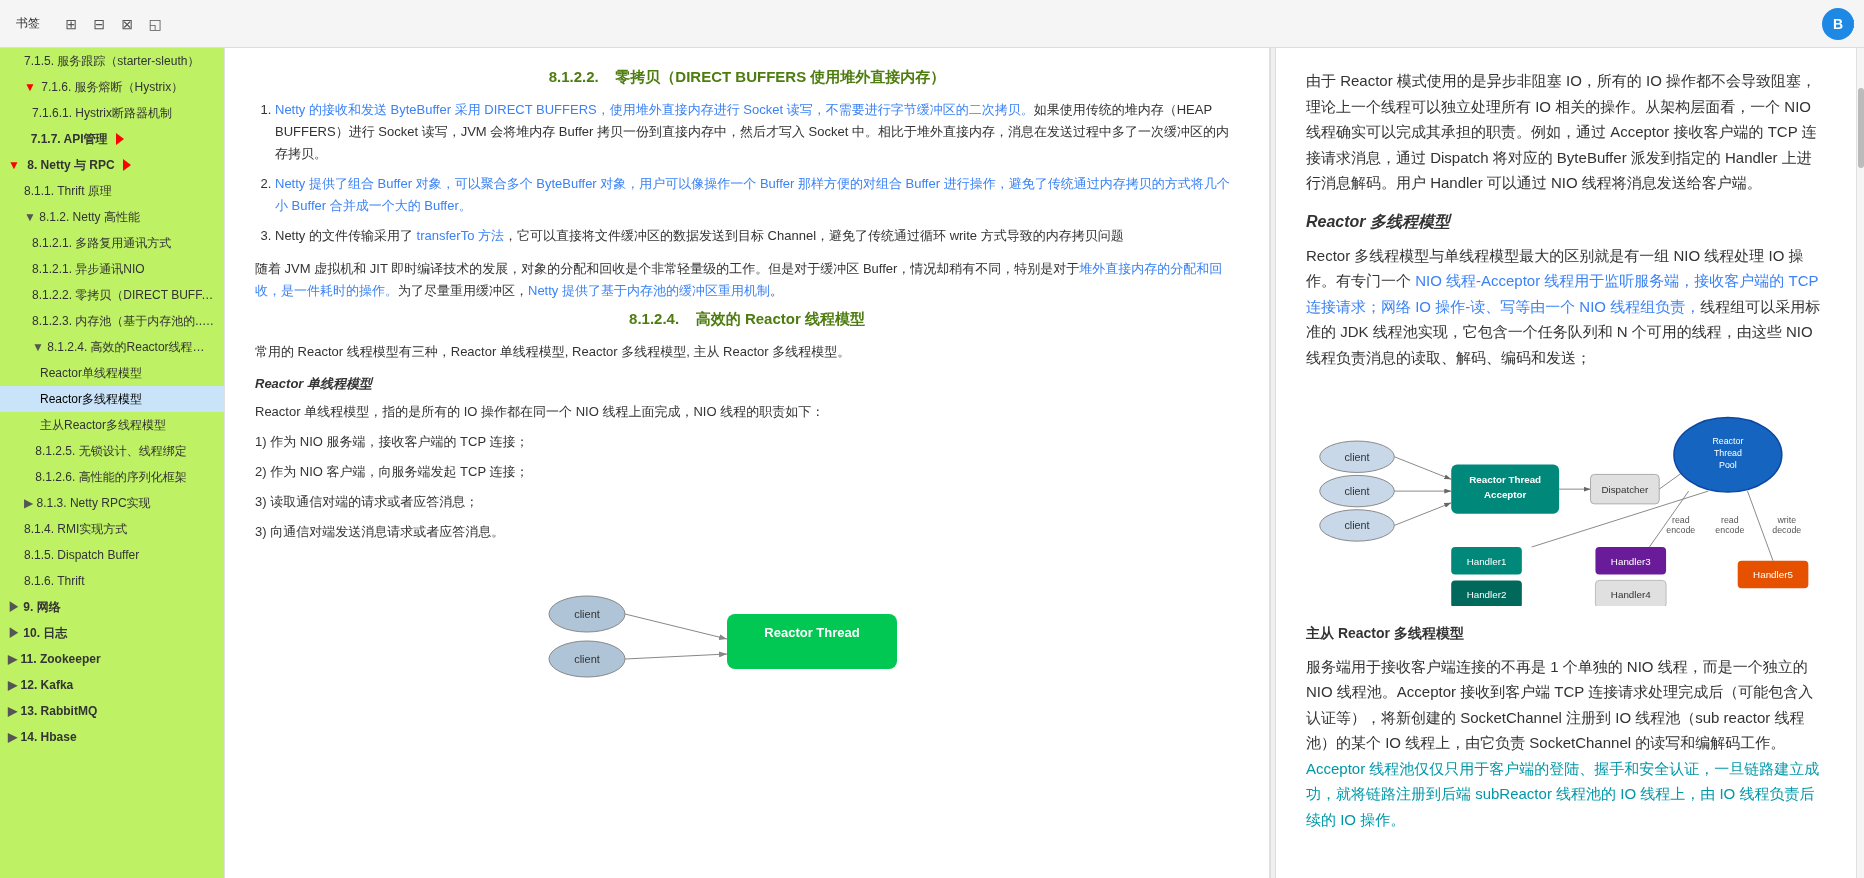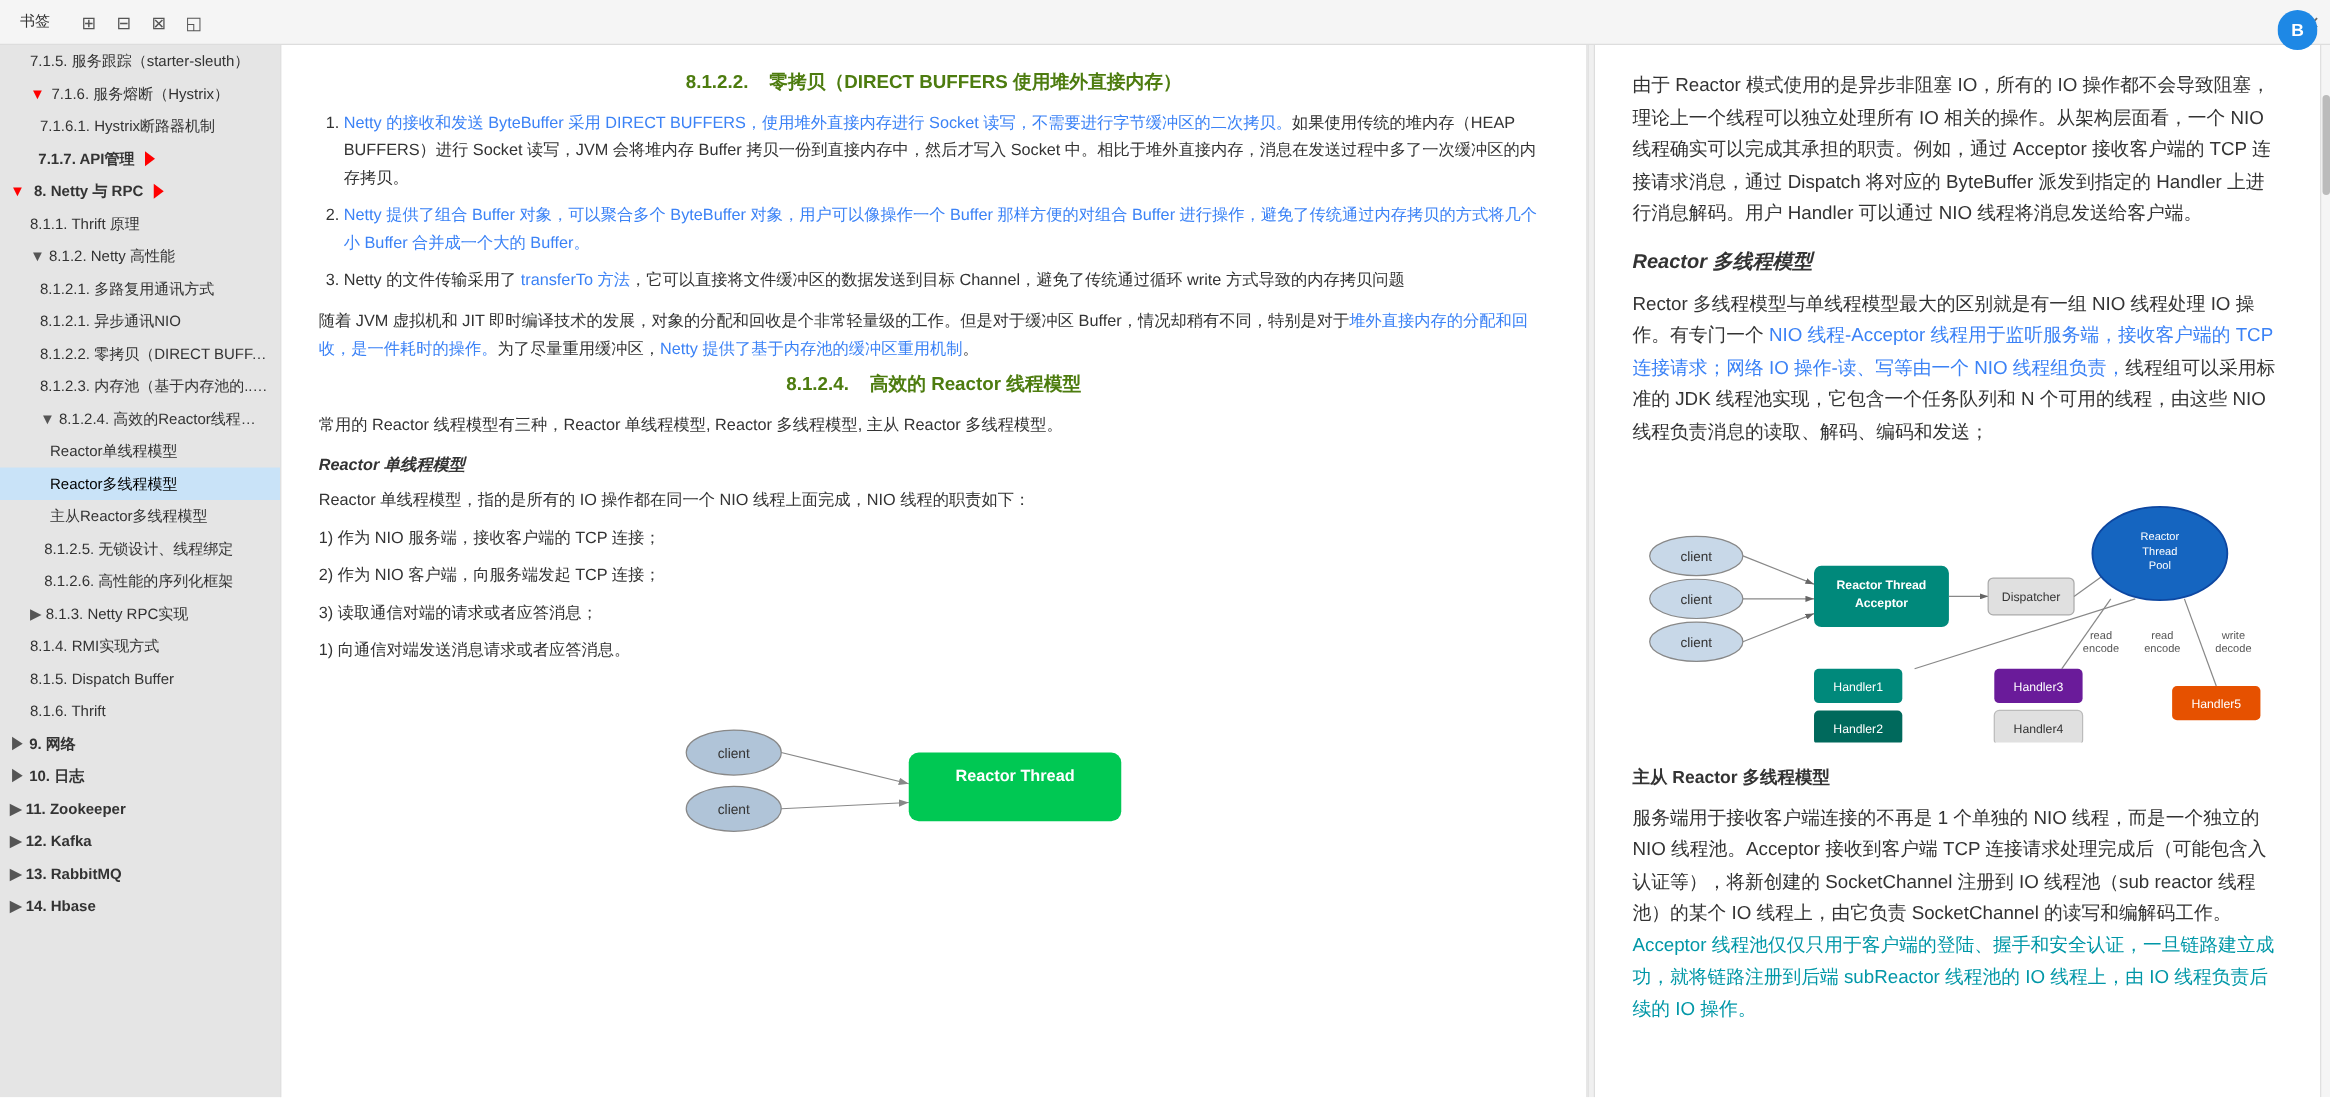--- a/index.html
+++ b/index.html
@@ -1,20 +1,20 @@
 <!DOCTYPE html>
 <html><head>
   <meta charset="utf-8">
   <style>
     * { box-sizing: border-box; margin: 0; padding: 0; }
     body { font-family: "Microsoft YaHei", "SimSun", Arial, sans-serif; font-size: 13px; background: #fff; display: flex; flex-direction: column; height: 878px; overflow: hidden; }
     
     
     .toolbar {
-      height: 36px;
+      height: 48px;
       background: #f5f5f5;
       border-bottom: 1px solid #ddd;
       display: flex;
       align-items: center;
       padding: 0 8px;
       gap: 8px;
     }
     .toolbar-tab {
       font-size: 12px;
       color: #333;
@@ -47,21 +47,21 @@
     .main-layout {
       display: flex;
       flex: 1;
       overflow: hidden;
     }
 
     
     .sidebar {
       width: 225px;
       min-width: 225px;
-      background: #e5e5e5;
+      background: #bef264;
       border-right: 1px solid #e0e0e0;
       overflow-y: auto;
       font-size: 12px;
     }
     .sidebar::-webkit-scrollbar { width: 5px; }
     .sidebar::-webkit-scrollbar-thumb { background: #ccc; border-radius: 3px; }
 
     .sidebar-item {
       padding: 4px 8px 4px 12px;
       cursor: pointer;
@@ -255,21 +255,21 @@
 
       <p>随着 JVM 虚拟机和 JIT 即时编译技术的发展，对象的分配和回收是个非常轻量级的工作。但是对于缓冲区 Buffer，情况却稍有不同，特别是对于<a class="link-blue" href="#">堆外直接内存的分配和回收，是一件耗时的操作。</a>为了尽量重用缓冲区，<a class="link-blue" href="#">Netty 提供了基于内存池的缓冲区重用机制</a>。</p>
 
       <h2>8.1.2.4.&nbsp;&nbsp;&nbsp;&nbsp;高效的 Reactor 线程模型</h2>
       <p>常用的 Reactor 线程模型有三种，Reactor 单线程模型, Reactor 多线程模型, 主从 Reactor 多线程模型。</p>
       <p class="bold-italic">Reactor 单线程模型</p>
       <p>Reactor 单线程模型，指的是所有的 IO 操作都在同一个 NIO 线程上面完成，NIO 线程的职责如下：</p>
       <p>1) 作为 NIO 服务端，接收客户端的 TCP 连接；</p>
       <p>2) 作为 NIO 客户端，向服务端发起 TCP 连接；</p>
       <p>3) 读取通信对端的请求或者应答消息；</p>
-      <p>1) 向通信对端发送消息请求或者应答消息。</p>
+      <p>3) 向通信对端发送消息请求或者应答消息。</p>
 
       <div class="diagram-container">
         <svg width="440" height="160" viewBox="0 0 440 160">
 
           <ellipse cx="60" cy="55" rx="38" ry="18" fill="#b0c4d8" stroke="#888" stroke-width="1"></ellipse>
           <text x="60" y="59" text-anchor="middle" font-size="11" fill="#333">client</text>
           <ellipse cx="60" cy="100" rx="38" ry="18" fill="#b0c4d8" stroke="#888" stroke-width="1"></ellipse>
           <text x="60" y="104" text-anchor="middle" font-size="11" fill="#333">client</text>
 
           <line x1="98" y1="55" x2="200" y2="80" stroke="#888" stroke-width="1" marker-end="url(#arrowhead)"></line>

